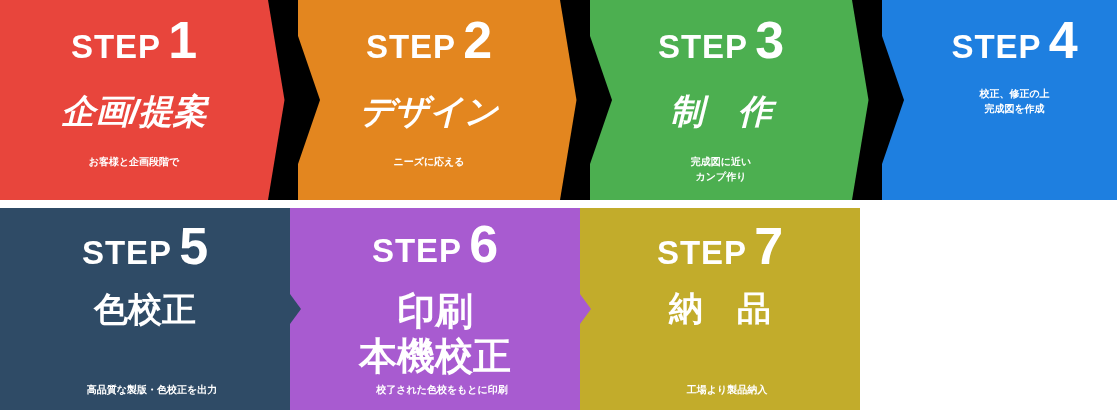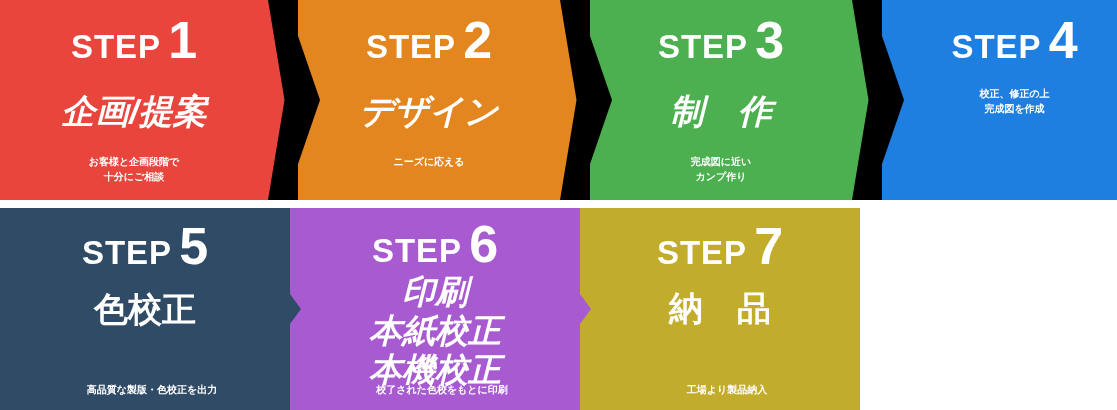--- a/index.html
+++ b/index.html
@@ -76,21 +76,21 @@
   .row-1 .step-head    { margin-top:16px; }
   .row-1 .step-title   { margin-top:26px;font-style:italic; }
   .row-1 .step-caption { margin-top:22px; }
 
   
   .row-2 .step-head    { margin-top:14px; }
   .row-2 .step-title   { margin-top:18px; }
   .row-2 .step-caption { position:absolute; bottom:12px; left:0; right:12px;padding-left:26px; }
 
   .row-2 .s6 .step-head  { margin-top:12px; }
-  .row-2 .s6 .step-title { margin-top:4px; font-size:33px; line-height:1.18;font-style:italic; }
+  .row-2 .s6 .step-title { margin-top:20px; font-size:38px; line-height:1.18; }
   .row-2 .s7 .step-title { margin-top:17px; }
 
   
   .divider-black {
     position:absolute;
     top:0; height:100%;
     width:30px;
     background:#000000;
     z-index:5;
     flex:0 0 auto;
@@ -128,21 +128,20 @@
 
     <div class="step s1" style="width:268px;background:#E8453C;">
       <div class="step-inner">
         <div class="step-head">
           <span class="step-word">STEP</span>
           <span class="step-num">1</span>
         </div>
         <div class="step-title">企画/提案</div>
         <div class="step-caption">
           <div>お客様と企画段階で</div>
-          <div>十分にご相談</div>
         </div>
       </div>
     </div>
 
     <div class="divider-black" style="position:relative;">
       <div class="tip-prev" style="background:#E8453C;"></div>
       <div class="tip-next"></div>
     </div>
 
     <div class="step s2" style="width:262px;background:#E3861F;">
@@ -216,21 +215,20 @@
 
     <div class="step s6" style="width:290px;background:#A85BD0;">
       <div class="notch" style="background:#2F4B66;"></div>
       <div class="step-inner">
         <div class="step-head">
           <span class="step-word">STEP</span>
           <span class="step-num">6</span>
         </div>
         <div class="step-title">
           <div>印刷</div>
-          <div>本紙校正</div>
           <div>本機校正</div>
         </div>
         <div class="step-caption">
           <div>校了された色校をもとに印刷</div>
         </div>
       </div>
     </div>
 
     <div class="step s7" style="width:280px;background:#C2AC2B;">
       <div class="notch" style="background:#A85BD0;"></div>

